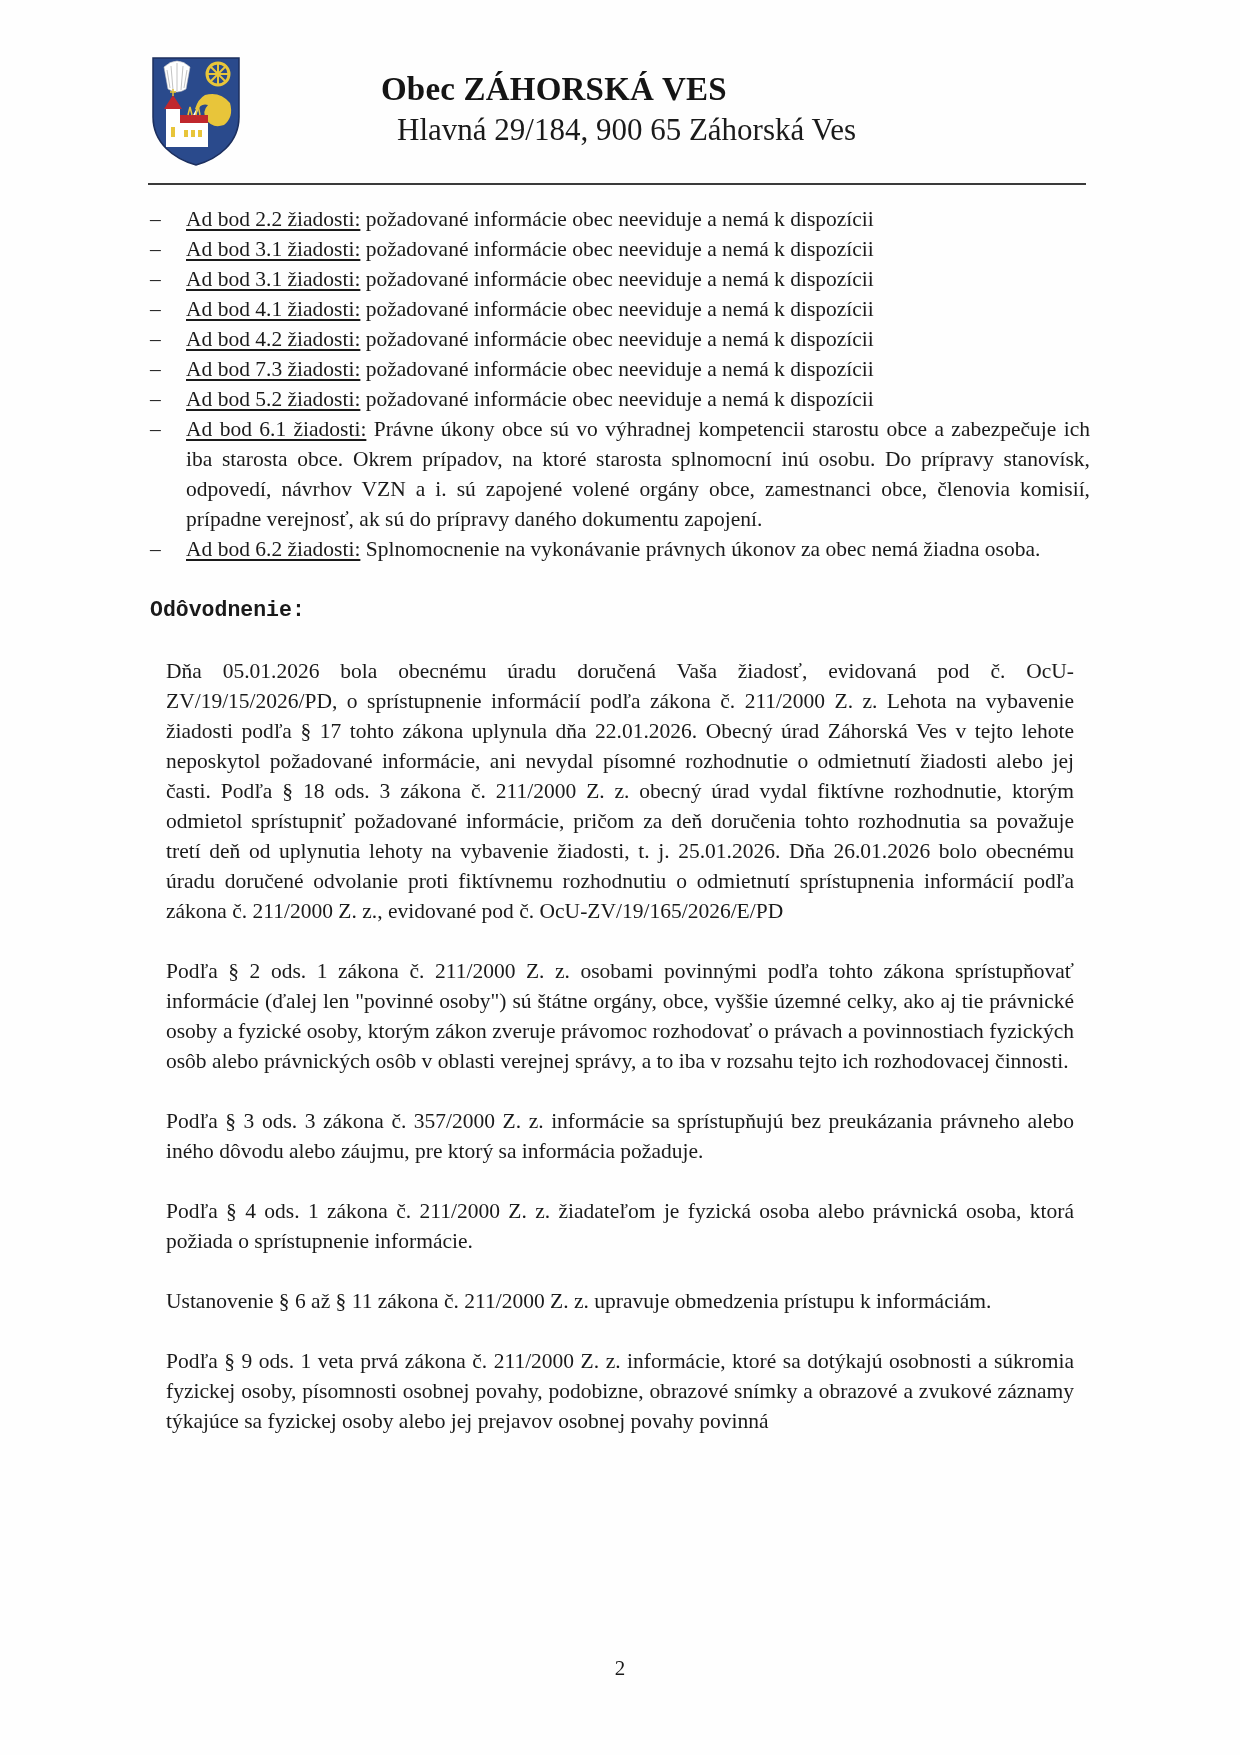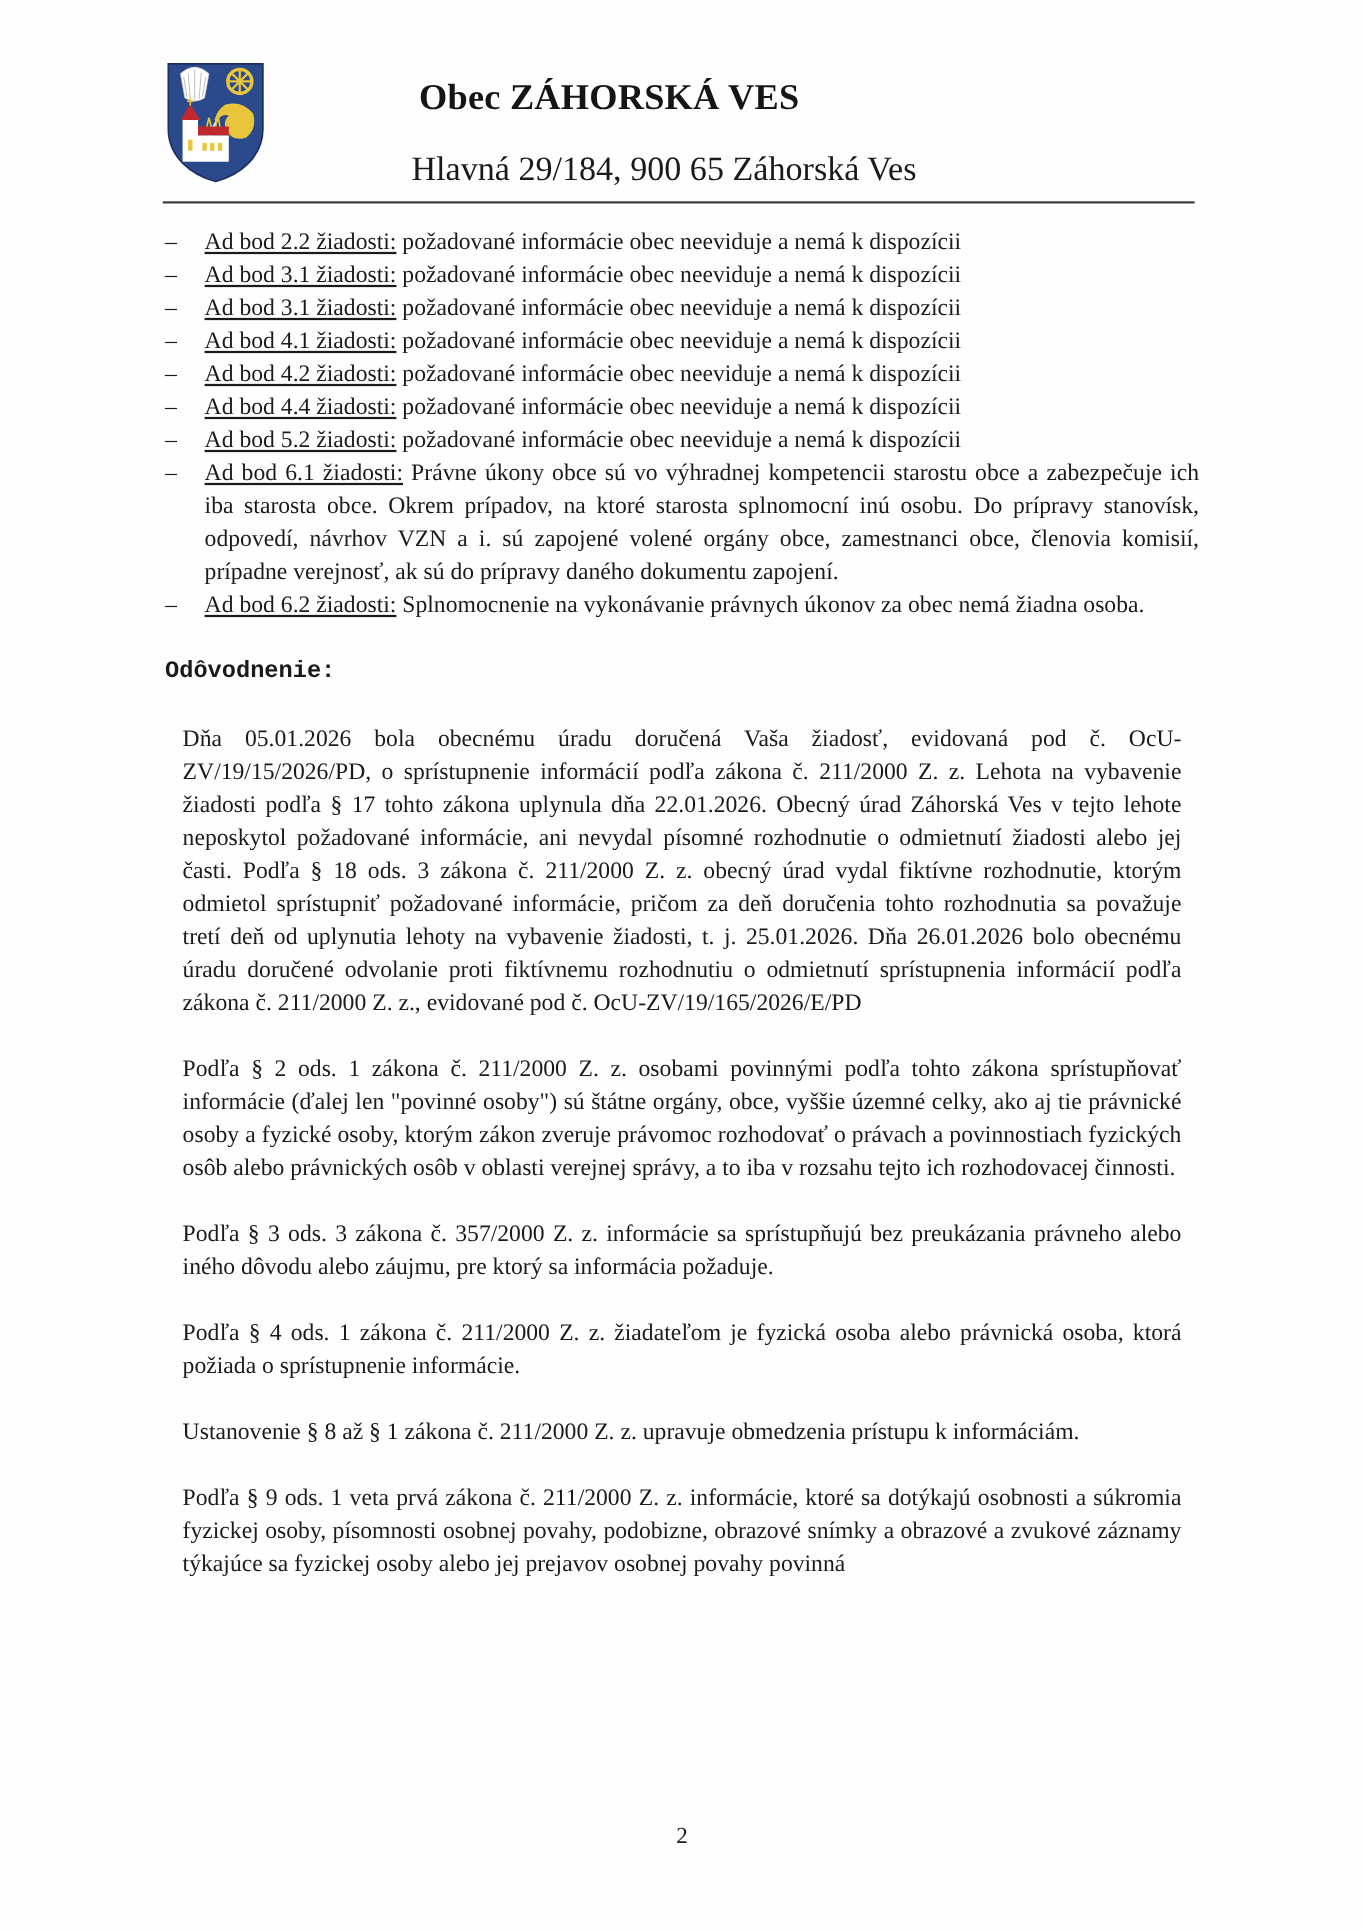--- a/index.html
+++ b/index.html
@@ -7,21 +7,21 @@
       width: 1240px; height: 1755px; position: relative; overflow: hidden;
       font-family: "Liberation Serif", "DejaVu Serif", serif;
       color: #1a1a1a;
     }
     .page { position: absolute; left: 0; top: 0; width: 1240px; height: 1755px; background: #fefefe; }
 
     
     .letterhead { position: absolute; left: 148px; top: 55px; width: 940px; height: 130px; text-align: right; }
     .crest { position: absolute; left: 2px; top: 0; width: 92px; height: 112px; }
     .org-name { position: absolute; left: 233px; top: 16px; font-size: 33px; font-weight: bold; letter-spacing: 0.2px; color: #151515; }
-    .org-address { position: absolute; left: 226px; top: 57px; font-size: 31px; color: #1a1a1a; margin-top: 24px; }
+    .org-address { position: absolute; left: 249px; top: 57px; font-size: 31px; color: #1a1a1a; }
     .rule { position: absolute; left: 148px; top: 183px; width: 938px; height: 2px; background: #3a3a3a; }
 
     
     .body-text { position: absolute; left: 150px; top: 204px; width: 940px; font-size: 21.5px; line-height: 30px; }
     .bullets { list-style: none; margin: 0; padding: 0; }
     .bullets li { position: relative; padding-left: 36px; text-align: justify; }
     .bullets li .dash { position: absolute; left: 0; top: 0; }
     .u { text-decoration: underline; text-underline-offset: 3px; }
     .heading { font-weight: bold; margin-top: 31px; font-size: 21.5px; font-family: Liberation Mono, monospace; }
     p { margin: 16px; text-align: justify; }
@@ -71,30 +71,30 @@
   </div>
   <div class="rule"></div>
 
   <div class="body-text">
     <ul class="bullets">
       <li><span class="dash">–</span><span class="u">Ad bod 2.2 žiadosti:</span><span> požadované informácie obec neeviduje a nemá k dispozícii</span></li>
       <li><span class="dash">–</span><span class="u">Ad bod 3.1 žiadosti:</span><span> požadované informácie obec neeviduje a nemá k dispozícii</span></li>
       <li><span class="dash">–</span><span class="u">Ad bod 3.1 žiadosti:</span><span> požadované informácie obec neeviduje a nemá k dispozícii</span></li>
       <li><span class="dash">–</span><span class="u">Ad bod 4.1 žiadosti:</span><span> požadované informácie obec neeviduje a nemá k dispozícii</span></li>
       <li><span class="dash">–</span><span class="u">Ad bod 4.2 žiadosti:</span><span> požadované informácie obec neeviduje a nemá k dispozícii</span></li>
-      <li><span class="dash">–</span><span class="u">Ad bod 4.4 žiadosti:</span><span> požadované informácie obec neeviduje a nemá k dispozícii</span></li>
+      <li><span class="dash">–</span><span class="u">Ad bod 7.3 žiadosti:</span><span> požadované informácie obec neeviduje a nemá k dispozícii</span></li>
       <li><span class="dash">–</span><span class="u">Ad bod 5.2 žiadosti:</span><span> požadované informácie obec neeviduje a nemá k dispozícii</span></li>
       <li><span class="dash">–</span><span class="u">Ad bod 6.1 žiadosti:</span><span> Právne úkony obce sú vo výhradnej kompetencii starostu obce a zabezpečuje ich iba starosta obce. Okrem prípadov, na ktoré starosta splnomocní inú osobu. Do prípravy stanovísk, odpovedí, návrhov VZN a i. sú zapojené volené orgány obce, zamestnanci obce, členovia komisií, prípadne verejnosť, ak sú do prípravy daného dokumentu zapojení.</span></li>
       <li><span class="dash">–</span><span class="u">Ad bod 6.2 žiadosti:</span><span> Splnomocnenie na vykonávanie právnych úkonov za obec nemá žiadna osoba.</span></li>
     </ul>
 
     <div class="heading">Odôvodnenie:</div>
 
     <p class="para-gap-lg">Dňa 05.01.2026 bola obecnému úradu doručená Vaša žiadosť, evidovaná pod č. OcU-ZV/19/15/2026/PD, o sprístupnenie informácií podľa zákona č. 211/2000 Z. z. Lehota na vybavenie žiadosti podľa § 17 tohto zákona uplynula dňa 22.01.2026. Obecný úrad Záhorská Ves v tejto lehote neposkytol požadované informácie, ani nevydal písomné rozhodnutie o odmietnutí žiadosti alebo jej časti. Podľa § 18 ods. 3 zákona č. 211/2000 Z. z. obecný úrad vydal fiktívne rozhodnutie, ktorým odmietol sprístupniť požadované informácie, pričom za deň doručenia tohto rozhodnutia sa považuje tretí deň od uplynutia lehoty na vybavenie žiadosti, t. j. 25.01.2026. Dňa 26.01.2026 bolo obecnému úradu doručené odvolanie proti fiktívnemu rozhodnutiu o odmietnutí sprístupnenia informácií podľa zákona č. 211/2000 Z. z., evidované pod č. OcU-ZV/19/165/2026/E/PD</p>
     <p class="para-gap">Podľa § 2 ods. 1 zákona č. 211/2000 Z. z. osobami povinnými podľa tohto zákona sprístupňovať informácie (ďalej len "povinné osoby") sú štátne orgány, obce, vyššie územné celky, ako aj tie právnické osoby a fyzické osoby, ktorým zákon zveruje právomoc rozhodovať o právach a povinnostiach fyzických osôb alebo právnických osôb v oblasti verejnej správy, a to iba v rozsahu tejto ich rozhodovacej činnosti.</p>
     <p class="para-gap">Podľa § 3 ods. 3 zákona č. 357/2000 Z. z. informácie sa sprístupňujú bez preukázania právneho alebo iného dôvodu alebo záujmu, pre ktorý sa informácia požaduje.</p>
     <p class="para-gap">Podľa § 4 ods. 1 zákona č. 211/2000 Z. z. žiadateľom je fyzická osoba alebo právnická osoba, ktorá požiada o sprístupnenie informácie.</p>
-    <p class="para-gap">Ustanovenie § 8 až § 1 zákona č. 211/2000 Z. z. upravuje obmedzenia prístupu k informáciám.</p>
+    <p class="para-gap">Ustanovenie § 6 až § 11 zákona č. 211/2000 Z. z. upravuje obmedzenia prístupu k informáciám.</p>
     <p class="para-gap">Podľa § 9 ods. 1 veta prvá zákona č. 211/2000 Z. z. informácie, ktoré sa dotýkajú osobnosti a súkromia fyzickej osoby, písomnosti osobnej povahy, podobizne, obrazové snímky a obrazové a zvukové záznamy týkajúce sa fyzickej osoby alebo jej prejavov osobnej povahy povinná</p>
   </div>
 
   <div class="page-number">2</div>
 </div>
 
 </body></html>

